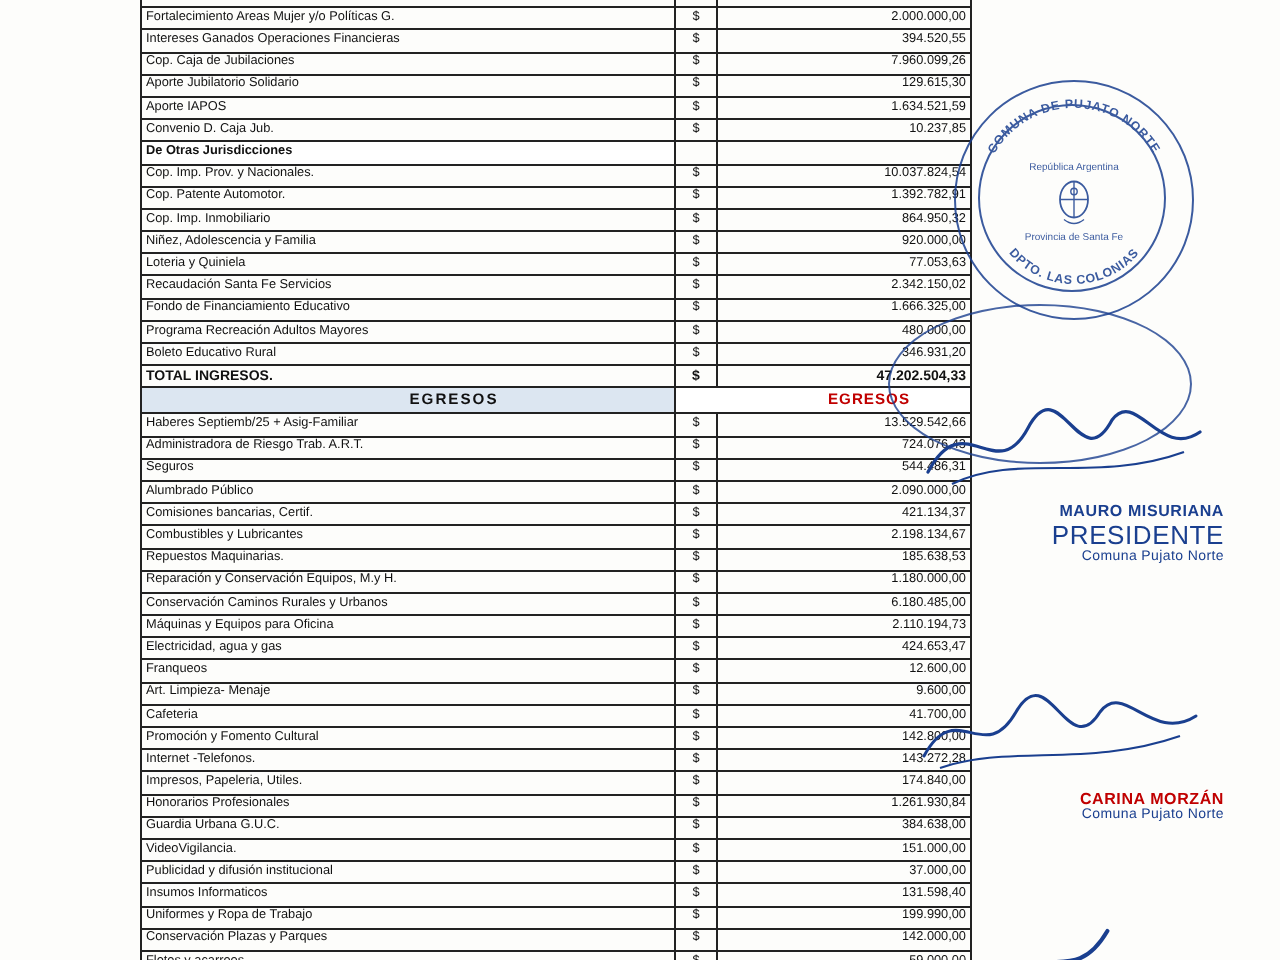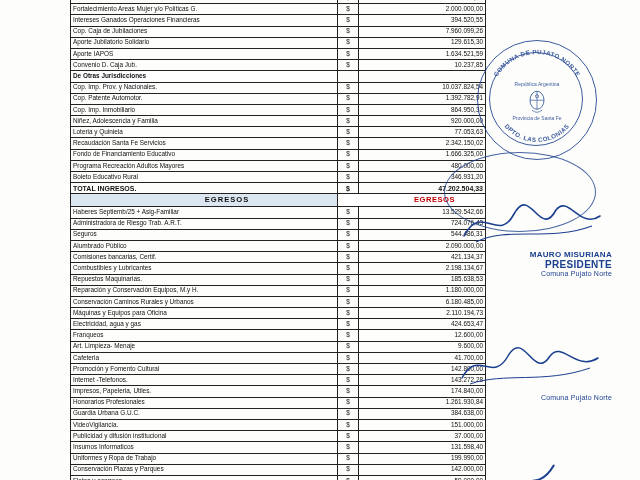--- a/index.html
+++ b/index.html
@@ -119,22 +119,22 @@
   .sig-scribble {
     height: 54px;
     margin-bottom: -4px;
   }
   .sig-name {
     font-size: 8px;
     font-weight: bold;
     letter-spacing: 0.3px;
   }
   .sig-role {
-    font-size: 10px;
-    font-weight: bold;
+    font-size: 13px;
+    font-weight: normal;
     letter-spacing: 0.3px;
   }
   .sig-org {
     font-size: 7px;
     letter-spacing: 0.2px;
   }
   .sig-2 .sig-name, .sig-2 .sig-role { color: #c00000; }
   .sig-ellipse {
     position: absolute;
     left: 444px;
@@ -416,20 +416,21 @@
     <div class="sig-name">MAURO MISURIANA</div>
     <div class="sig-role">PRESIDENTE</div>
     <div class="sig-org">Comuna Pujato Norte</div>
   </div>
 
   <div class="sig-block sig-2">
     <svg class="sig-scribble" viewBox="0 0 160 54">
       <path d="M10 38 C 26 8, 40 44, 56 16 S 82 42, 98 16 C 110 0, 124 32, 146 18" fill="none" stroke="#1a3f8f" stroke-width="1.5" stroke-linecap="round"></path>
       <path d="M18 44 C 52 32, 92 44, 138 28" fill="none" stroke="#1a3f8f" stroke-width="1"></path>
     </svg>
+    <div class="sig-name">CARINA MORZÁN</div>
     <div class="sig-org">Comuna Pujato Norte</div>
   </div>
 
   <div class="sig-block sig-3">
     <svg class="sig-scribble" viewBox="0 0 140 40">
       <path d="M20 36 C 34 8, 48 34, 62 10" fill="none" stroke="#1a3f8f" stroke-width="1.5" stroke-linecap="round"></path>
     </svg>
   </div>
 
 </div>

